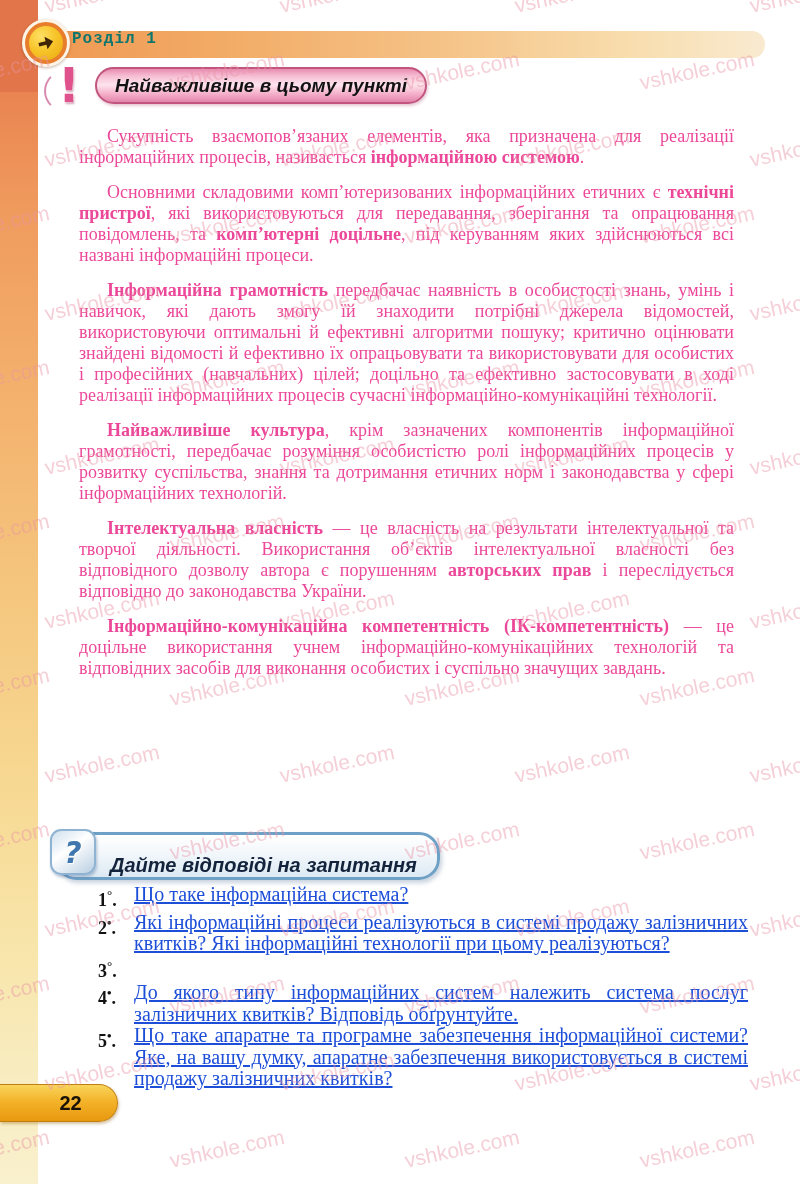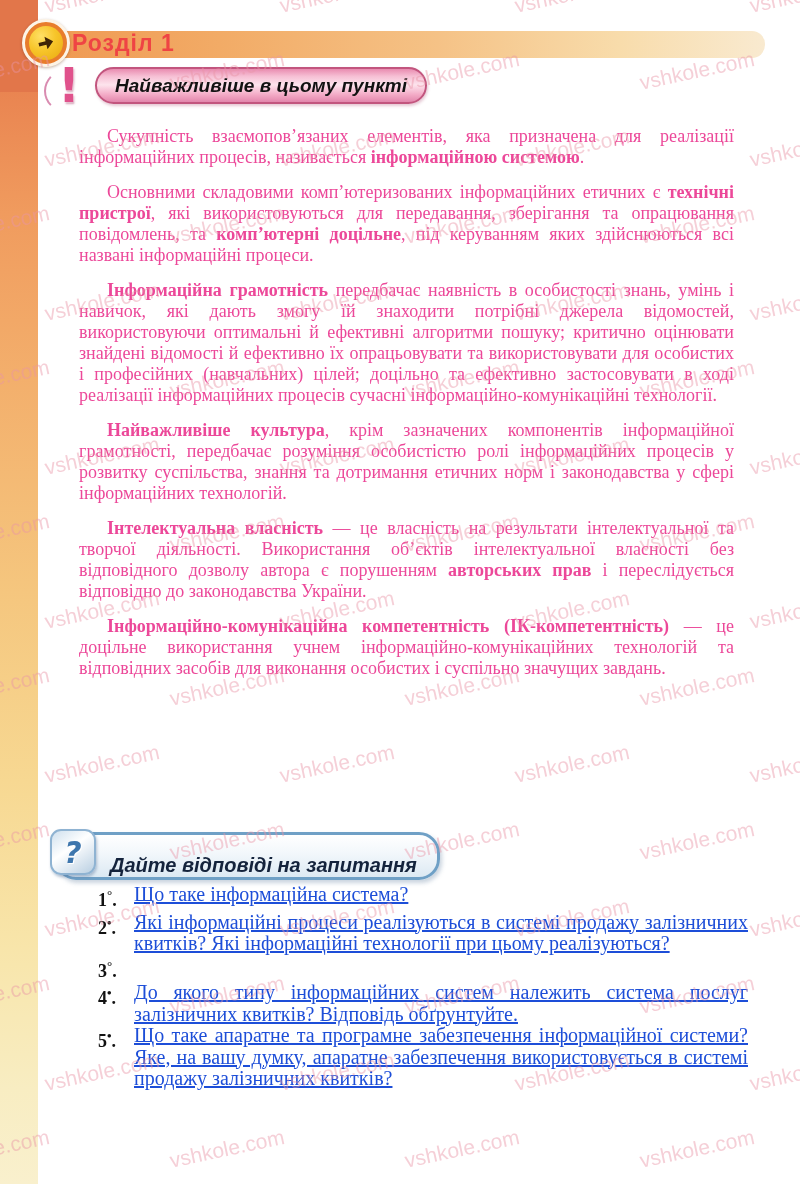--- a/index.html
+++ b/index.html
@@ -10,22 +10,22 @@
   .left-strip{position:absolute;left:0;top:0;width:38px;height:1184px;
     background:linear-gradient(180deg,#e3774a 0%,#e98350 7%,#f09b5e 18%,#f3af6c 32%,
                #f5c67e 50%,#f7d892 66%,#f8e5aa 80%,#f8edc2 92%,#f9f0cd 100%);}
   .left-strip-top{position:absolute;left:0;top:0;width:38px;height:92px;background:#e2764a;}
 
   
   .header-bar{position:absolute;left:38px;top:31px;width:727px;height:27px;
     border-radius:0 13px 13px 0;
     background:linear-gradient(90deg,#ef9851 0%,#f2ab66 25%,#f5c286 55%,#f8dcab 80%,#f9ead0 100%);}
   .chapter-title{position:absolute;left:72px;top:30px;
-    font-family:Liberation Sans, sans-serif;font-weight:bold;font-size:23px;
-    color:#ef4444;letter-spacing:1px;z-index:3;}
+    font-family:Liberation Mono, monospace;font-weight:bold;font-size:16px;
+    color:#0f766e;letter-spacing:1px;z-index:3;}
   .chapter-icon{position:absolute;left:22px;top:19px;width:42px;height:42px;border-radius:50%;
     background:#e87d2c;border:3px solid #fdf4e6;box-shadow:0 1px 3px rgba(90,40,0,.35);z-index:3;}
   .chapter-icon-inner{position:absolute;inset:4px;border-radius:50%;
     background:radial-gradient(circle at 35% 30%,#ffe066 0%,#f7c52a 45%,#e9a90f 100%);
     display:flex;align-items:center;justify-content:center;}
   .chapter-icon-inner svg{transform:rotate(-14deg);}
 
   
   .imp-pill{position:absolute;left:95px;top:67px;width:332px;height:37px;border-radius:19px;
     border:2px solid #c2557e;box-sizing:border-box;z-index:2;
@@ -142,20 +142,23 @@
       <div class="q-row">
         <span class="q-num">4<sup>•</sup>.</span>
         <span class="q-text">До якого типу інформаційних систем належить система послуг залізничних квитків? Відповідь обґрунтуйте.</span>
       </div>
       <div class="q-row">
         <span class="q-num">5<sup>•</sup>.</span>
         <span class="q-text">Що таке апаратне та програмне забезпечення інформаційної системи? Яке, на вашу думку, апаратне забезпечення використовується в системі продажу залізничних квитків?</span>
       </div>
     </div>
 
+  <div class="page-pill">
+    <span>22</span>
+  </div>
 
   <div class="watermarks">
       <span style="left: 45px; top: -6px;">vshkole.com</span>
       <span style="left: 280px; top: -6px;">vshkole.com</span>
       <span style="left: 515px; top: -6px;">vshkole.com</span>
       <span style="left: 750px; top: -6px;">vshkole.com</span>
       <span style="left: -65px; top: 71px;">vshkole.com</span>
       <span style="left: 170px; top: 71px;">vshkole.com</span>
       <span style="left: 405px; top: 71px;">vshkole.com</span>
       <span style="left: 640px; top: 71px;">vshkole.com</span>

